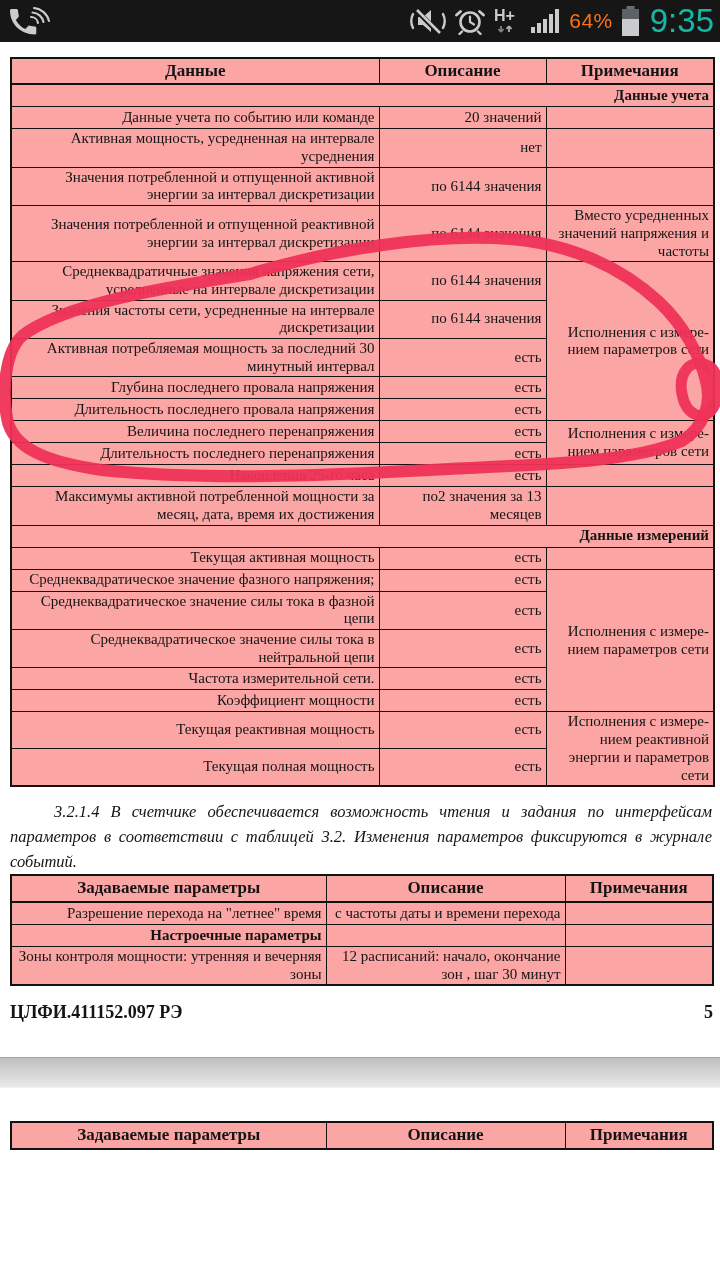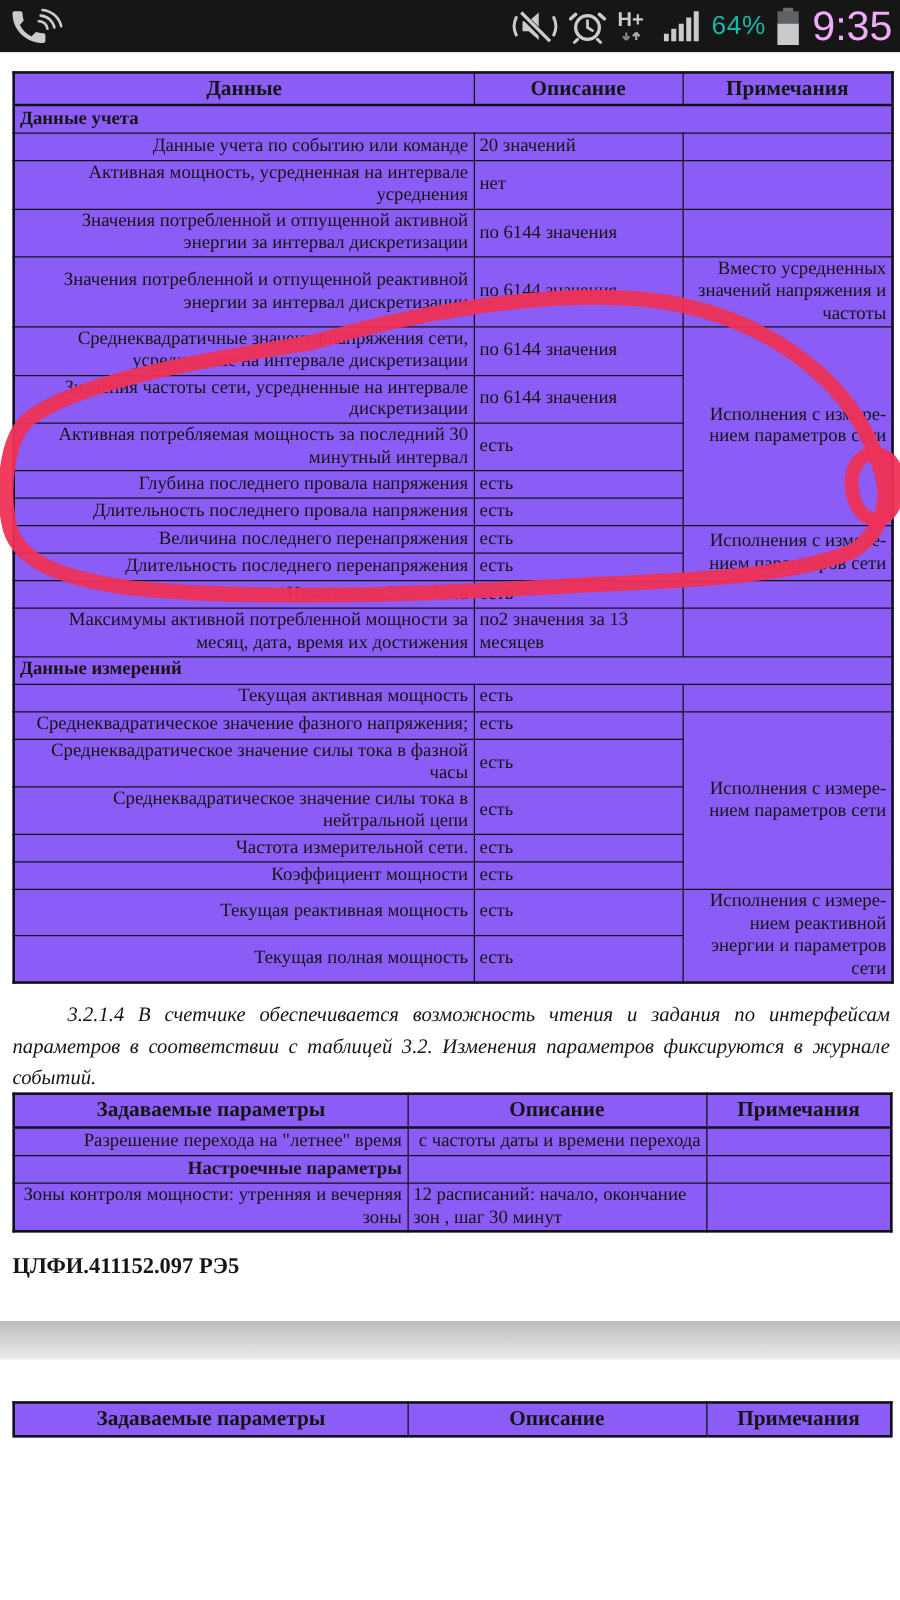--- a/index.html
+++ b/index.html
@@ -6,48 +6,48 @@
   body{
     width:720px;height:1280px;overflow:hidden;position:relative;
     background:#ffffff;font-family:"Liberation Serif",serif;color:#151515;
   }
   
   .statusbar{
     height:42px;background:#161616;display:flex;align-items:center;
     padding:0 6px;box-sizing:border-box;font-family:"Liberation Sans",sans-serif;
   }
   .sb-right{margin-left:auto;display:flex;align-items:center;gap:8px;}
-  .sb-pct{color:#14b8a6;font-size:21px;letter-spacing:.5px;}
-  .sb-time{color:#f0abfc;font-size:33px;margin-left:2px;}
+  .sb-pct{color:#f97316;font-size:21px;letter-spacing:.5px;}
+  .sb-time{color:#14b8a6;font-size:33px;margin-left:2px;}
   .sb-icon{display:block;}
   
   .doc{position:relative;background:#fff;}
   .page{background:#fff;}
   .page1{padding-top:15px;}
   table.doc-table{
     border-collapse:collapse;table-layout:fixed;margin-left:10px;
-    border:2px solid #121212;background:#8b5cf6;
+    border:2px solid #121212;background:#fca5a5;
   }
   .doc-table th{
     border:1px solid #121212;border-bottom:2px solid #121212;
     font-size:17px;font-weight:bold;padding:2px 3px;line-height:1.2;
   }
   .doc-table td{
     border:1px solid #121212;font-size:15px;line-height:1.18;
     padding:1px 4px;height:19px;vertical-align:middle;
     white-space:pre-line;word-wrap:break-word;
   }
-  .al-l{text-align:right;} .al-c{text-align:left;margin-left:24px;} .b{font-weight:bold;}
+  .al-l{text-align:right;} .al-c{text-align:right;margin-left:24px;} .b{font-weight:bold;}
   .para{
     width:702px;margin:13px 9px 0 10px;font-size:16.5px;line-height:1.5;
     text-align:justify;text-indent:44px;font-style:italic;
   }
   .tbl-caption{margin:17px 0 3px 64px;font-size:16.5px;}
   .doc-footer{
-    width:703px;margin:16px 0 0 10px;display:flex;
+    width:703px;margin:16px 0 0 10px;display:flex;justify-content:space-between;
     font-weight:bold;font-size:18px;
   }
   .page-sep{
     margin-top:34px;height:29px;
     background:linear-gradient(#bfbfbf,#e9e9e9);
     border-top:1px solid #a7a7a7;border-bottom:1px solid #f2f2f2;
   }
   .page2{padding-top:33px;}
   
   .annotation{
@@ -207,21 +207,21 @@
             <td class="al-l">Текущая активная мощность</td>
             <td class="al-c">есть</td>
             <td class="al-l"></td>
           </tr>
           <tr>
             <td class="al-l">Среднеквадратическое значение фазного напряжения;</td>
             <td class="al-c">есть</td>
             <td rowspan="5" class="al-l">Исполнения с измере-нием параметров сети</td>
           </tr>
           <tr>
-            <td class="al-l">Среднеквадратическое значение силы тока в фазной часы</td>
+            <td class="al-l">Среднеквадратическое значение силы тока в фазной цепи</td>
             <td class="al-c">есть</td>
           </tr>
           <tr>
             <td class="al-l">Среднеквадратическое значение силы тока в нейтральной цепи</td>
             <td class="al-c">есть</td>
           </tr>
           <tr>
             <td class="al-l">Частота измерительной сети.</td>
             <td class="al-c">есть</td>
           </tr>

